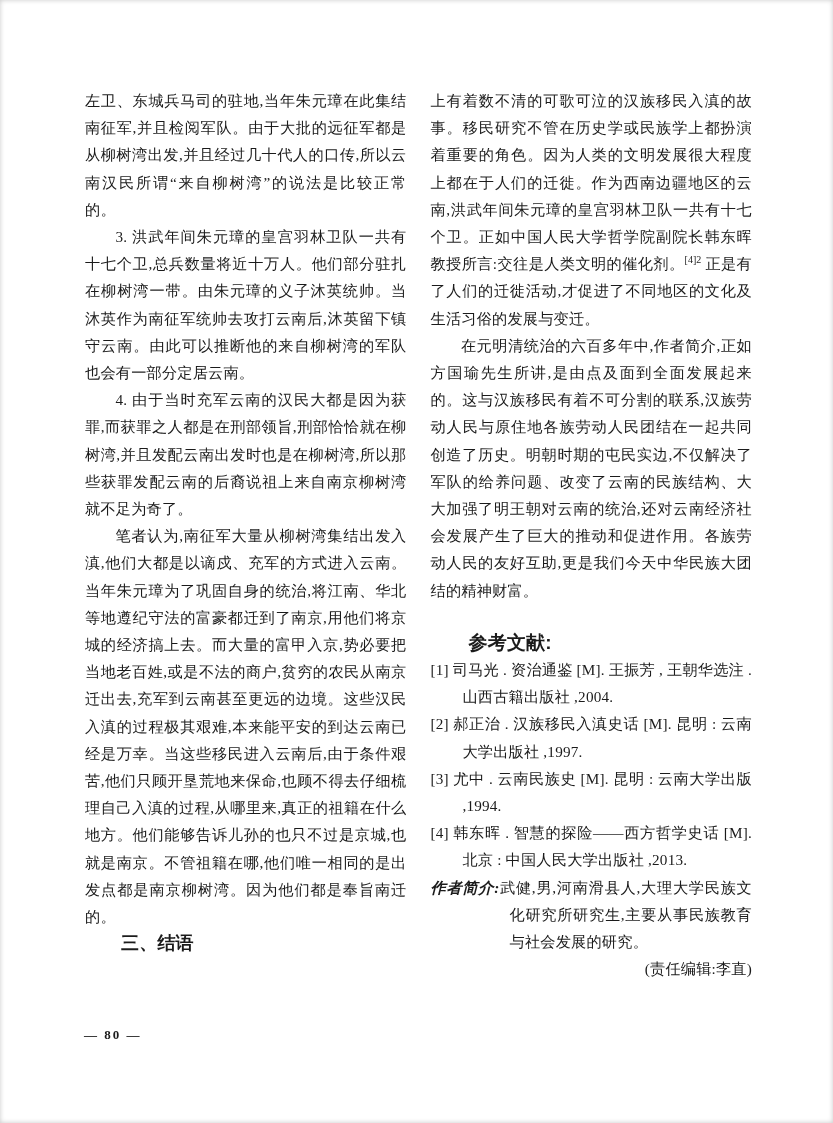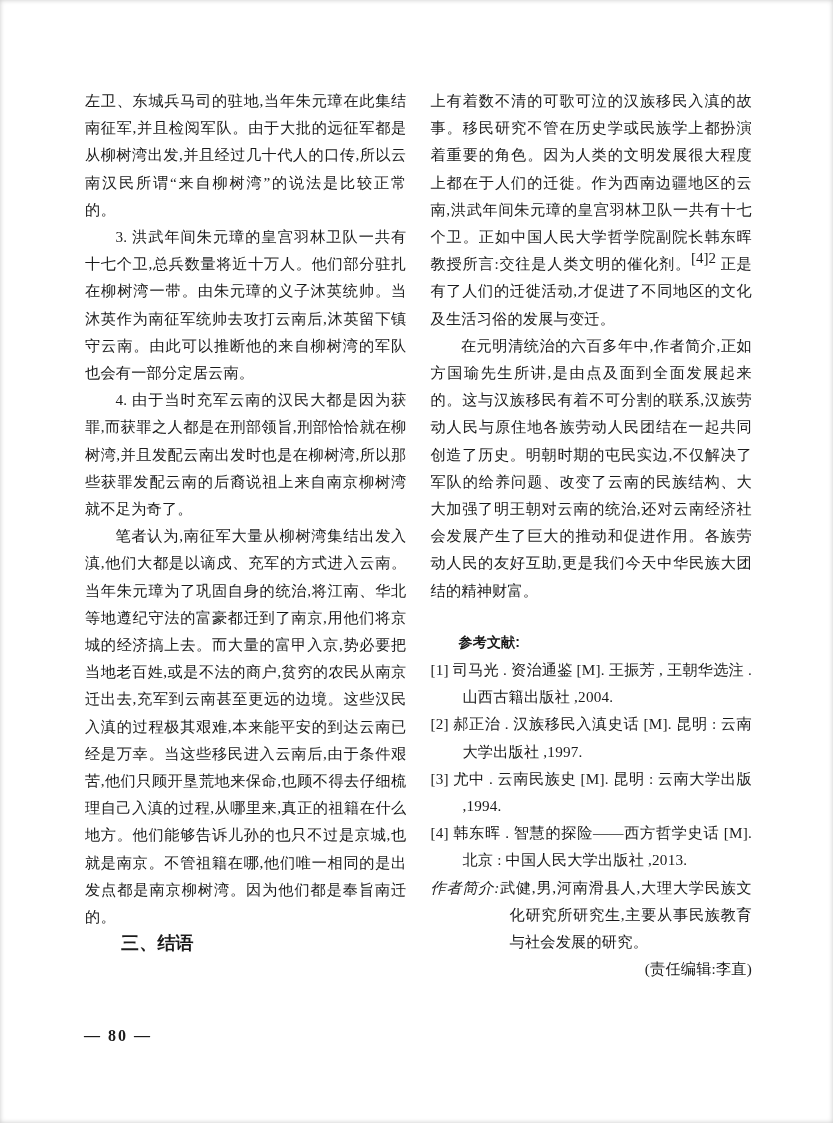--- a/index.html
+++ b/index.html
@@ -30,52 +30,52 @@
     font-weight:bold;
     text-indent:2em;
     margin:0;
     font-family:"Liberation Sans","DejaVu Sans",sans-serif;
     font-size:18px;line-height:27.2px;
   }
   .refs{margin-top:25px;}
   .refs-heading{
     font-weight:bold;margin:0;
     font-family:"Liberation Sans","DejaVu Sans",sans-serif;
-    font-size:14px;line-height:27.2px;
+    font-size:19px;line-height:27.2px;
   }
   .kai{}
   .ref-item{
     margin:0;
     padding-left:2.1em;
     text-indent:-2.1em !important;
   }
   .author-block{
     margin-top:26px;
     padding-left:5.2em;
     text-indent:-5.2em !important;
   }
   .author-label{
-    font-weight:normal;
+    font-weight:bold;
     font-style:italic;
   }
   .editor-line{
     margin:0;
     text-align:right;
     text-indent:0 !important;
   }
   sup.cite{
-    font-size:15px;
+    font-size:10px;
     line-height:0;
     vertical-align:super;
     letter-spacing:0;
   }
   .page-number{
     position:absolute;
     left:84px;top:1027px;
-    font-size:16px;
+    font-size:13px;
     font-weight:bold;
     letter-spacing:2px;
     font-family:"Liberation Serif","DejaVu Serif",serif;
   }
 </style>
 </head>
 <body>
 
 <div class="page">
 

